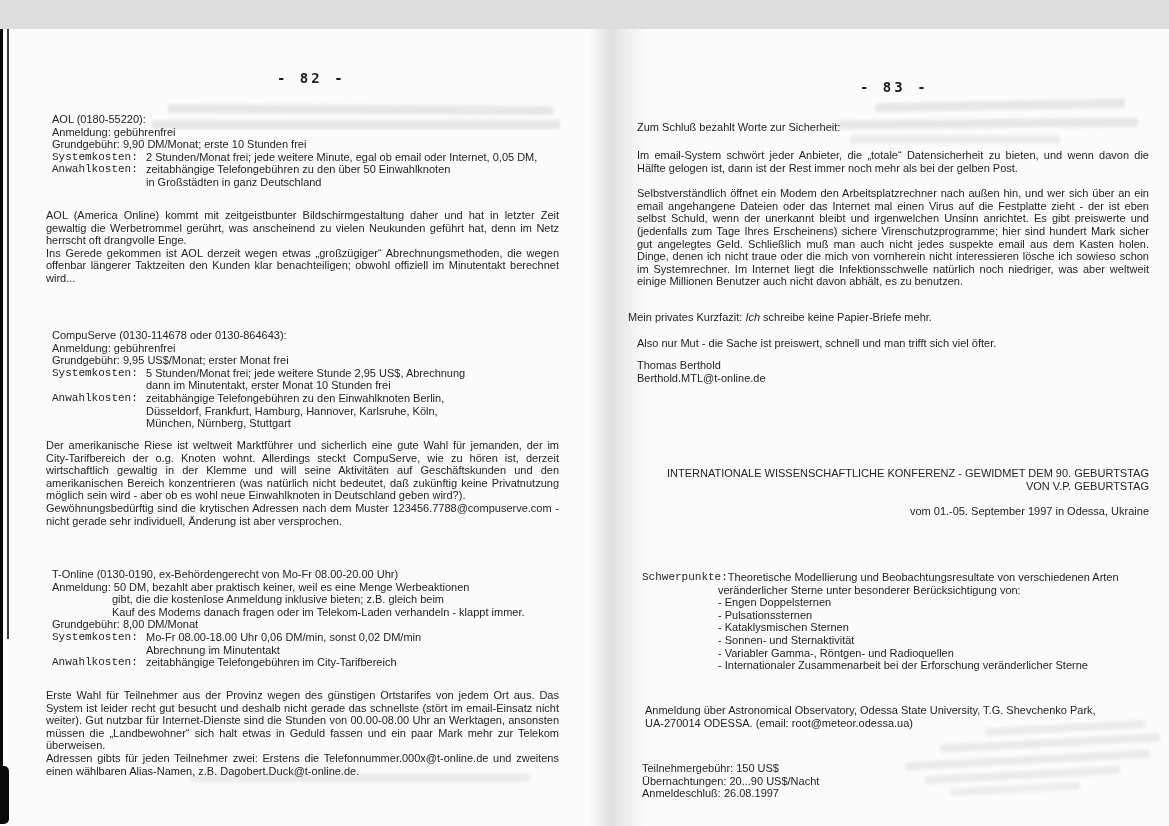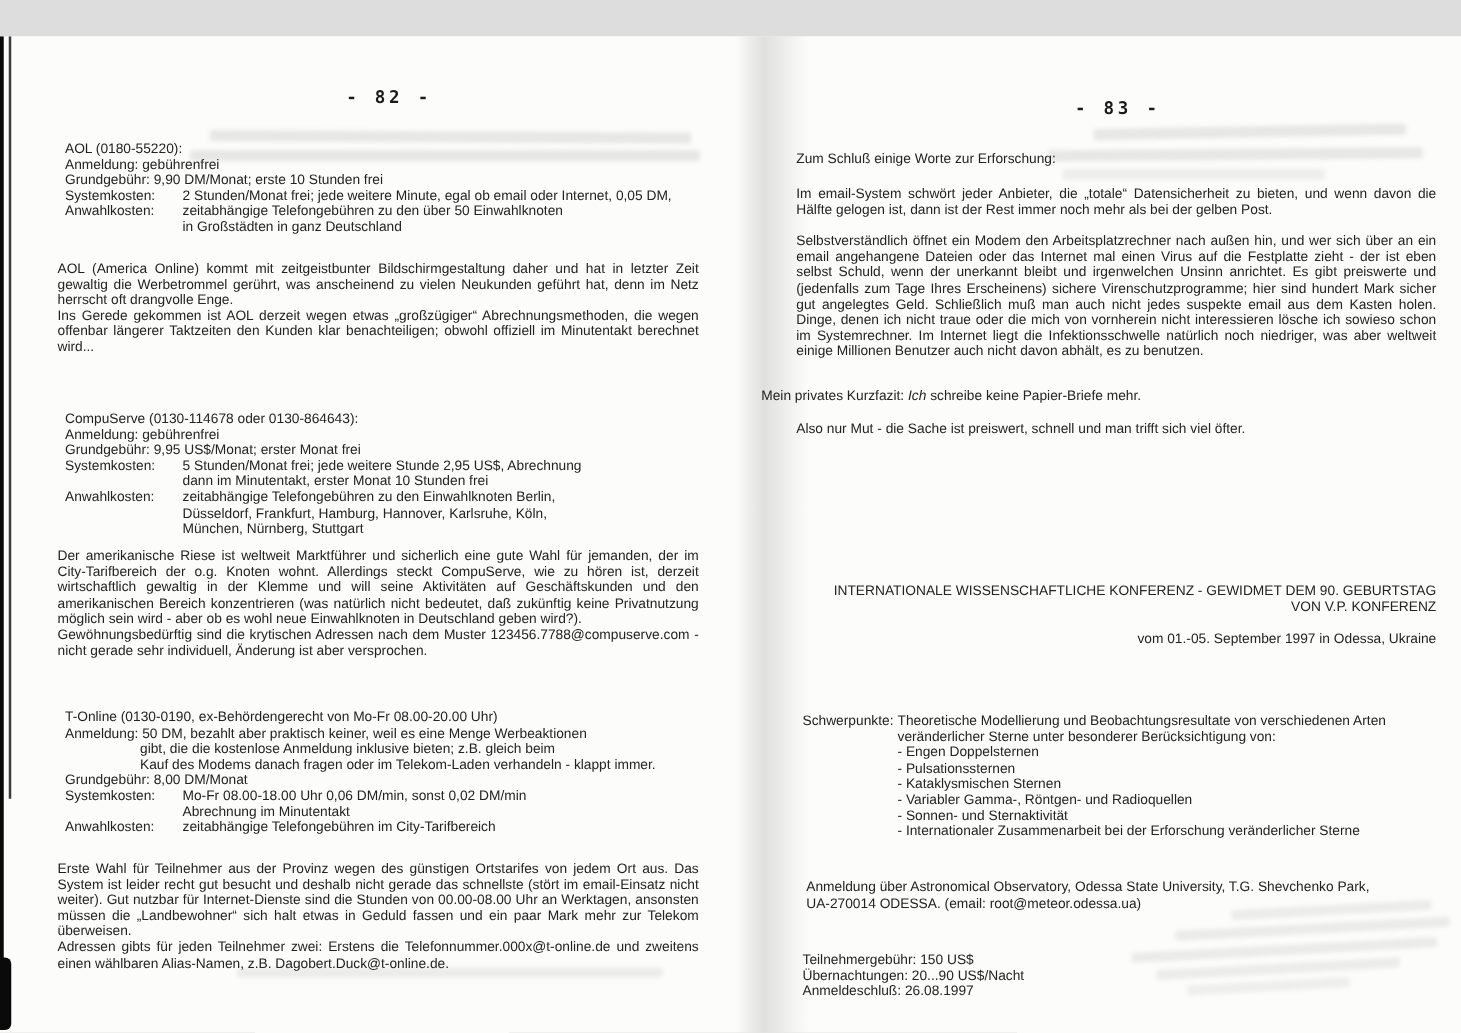--- a/index.html
+++ b/index.html
@@ -12,21 +12,21 @@
     margin-top:29px;
   }
   .block { position:absolute; font-size:11px; line-height:12.6px; }
   .pagenum {
     font-family:"DejaVu Sans Mono", monospace;
     font-weight:bold; font-size:14px; letter-spacing:3px; color:#1a1a1a;
   }
   .paras { text-align:justify; }
   .paras.gap > .para + .para { margin-top:13px; }
   .row { display:flex; }
-  .lbl { flex:0 0 94px; }
+  .lbl { flex:0 0 94px;font-family:Liberation Mono, monospace; }
   .r83 .lbl { flex-basis:76px; }
   .val { flex:1; }
   .ind1 { padding-left:60px; }
   .center { text-align:right; }
   .italic { font-style:italic; }
   .edge { position:absolute; background:#0a0a0a; }
   .gutter {
     position:absolute; left:588px; top:0; width:58px; height:826px;
     background:linear-gradient(90deg, rgba(110,110,110,0) 0%, rgba(110,110,110,0.20) 40%, rgba(110,110,110,0.10) 68%, rgba(110,110,110,0) 100%);
   }
@@ -136,37 +136,41 @@
       </div>
     </div>
 
   <div class="block paras" style="left:46px;top:660px;width:513px">
       <div class="para">Erste Wahl für Teilnehmer aus der Provinz wegen des günstigen Ortstarifes von jedem Ort aus. Das System ist leider recht gut besucht und deshalb nicht gerade das schnellste (stört im email-Einsatz nicht weiter). Gut nutzbar für Internet-Dienste sind die Stunden von 00.00-08.00 Uhr an Werktagen, ansonsten müssen die „Landbewohner“ sich halt etwas in Geduld fassen und ein paar Mark mehr zur Telekom überweisen.</div>
       <div class="para">Adressen gibts für jeden Teilnehmer zwei: Erstens die Telefonnummer.000x@t-online.de und zweitens einen wählbaren Alias-Namen, z.B. Dagobert.Duck@t-online.de.</div>
     </div>
 
   <div class="block pagenum" style="left:860px;top:52px">- 83 -</div>
 
-  <div class="block" style="left:637px;top:92px;width:512px">Zum Schluß einige Worte zur Erforschung:</div>
+  <div class="block" style="left:637px;top:92px;width:512px">Zum Schluß bezahlt Worte zur Sicherheit:</div>
 
   <div class="block paras gap" style="left:637px;top:120px;width:512px">
       <div class="para">Im email-System schwört jeder Anbieter, die „totale“ Datensicherheit zu bieten, und wenn davon die Hälfte gelogen ist, dann ist der Rest immer noch mehr als bei der gelben Post.</div>
       <div class="para">Selbstverständlich öffnet ein Modem den Arbeitsplatzrechner nach außen hin, und wer sich über an ein email angehangene Dateien oder das Internet mal einen Virus auf die Festplatte zieht - der ist eben selbst Schuld, wenn der unerkannt bleibt und irgenwelchen Unsinn anrichtet. Es gibt preiswerte und (jedenfalls zum Tage Ihres Erscheinens) sichere Virenschutzprogramme; hier sind hundert Mark sicher gut angelegtes Geld. Schließlich muß man auch nicht jedes suspekte email aus dem Kasten holen. Dinge, denen ich nicht traue oder die mich von vornherein nicht interessieren lösche ich sowieso schon im Systemrechner. Im Internet liegt die Infektionsschwelle natürlich noch niedriger, was aber weltweit einige Millionen Benutzer auch nicht davon abhält, es zu benutzen.</div>
     </div>
 
-  <div class="block" style="left:609px;top:282px;width:512px">
+  <div class="block" style="left:628px;top:282px;width:512px">
     <span>Mein privates Kurzfazit: </span><span class="italic">Ich</span><span> schreibe keine Papier-Briefe mehr.</span>
   </div>
 
   <div class="block" style="left:637px;top:308px;width:512px">Also nur Mut - die Sache ist preiswert, schnell und man trifft sich viel öfter.</div>
 
+  <div class="block" style="left:637px;top:330px;width:512px">
+    <div>Thomas Berthold</div>
+    <div>Berthold.MTL@t-online.de</div>
+  </div>
 
   <div class="block center" style="left:637px;top:438px;width:512px">
     <div>INTERNATIONALE WISSENSCHAFTLICHE KONFERENZ - GEWIDMET DEM 90. GEBURTSTAG</div>
-    <div>VON V.P. KONFERENZ</div>
+    <div>VON V.P. GEBURTSTAG</div>
   </div>
 
   <div class="block center" style="left:637px;top:476px;width:512px">vom 01.-05. September 1997 in Odessa, Ukraine</div>
 
   <div class="block r83" style="left:642px;top:542px;width:510px">
       <div class="row">
         <span class="lbl">Schwerpunkte:</span>
         <span class="val">Theoretische Modellierung und Beobachtungsresultate von verschiedenen Arten</span>
       </div>
       <div class="row">
@@ -180,25 +184,25 @@
       <div class="row">
         <span class="lbl"></span>
         <span class="val">- Pulsationssternen</span>
       </div>
       <div class="row">
         <span class="lbl"></span>
         <span class="val">- Kataklysmischen Sternen</span>
       </div>
       <div class="row">
         <span class="lbl"></span>
+        <span class="val">- Sonnen- und Sternaktivität</span>
+      </div>
+      <div class="row">
+        <span class="lbl"></span>
         <span class="val">- Variabler Gamma-, Röntgen- und Radioquellen</span>
-      </div>
-      <div class="row">
-        <span class="lbl"></span>
-        <span class="val">- Sonnen- und Sternaktivität</span>
       </div>
       <div class="row">
         <span class="lbl"></span>
         <span class="val">- Internationaler Zusammenarbeit bei der Erforschung veränderlicher Sterne</span>
       </div>
     </div>
 
   <div class="block" style="left:645px;top:675px;width:505px">
       <div class="line">Anmeldung über Astronomical Observatory, Odessa State University, T.G. Shevchenko Park,</div>
       <div class="line">UA-270014 ODESSA.  (email: root@meteor.odessa.ua)</div>

